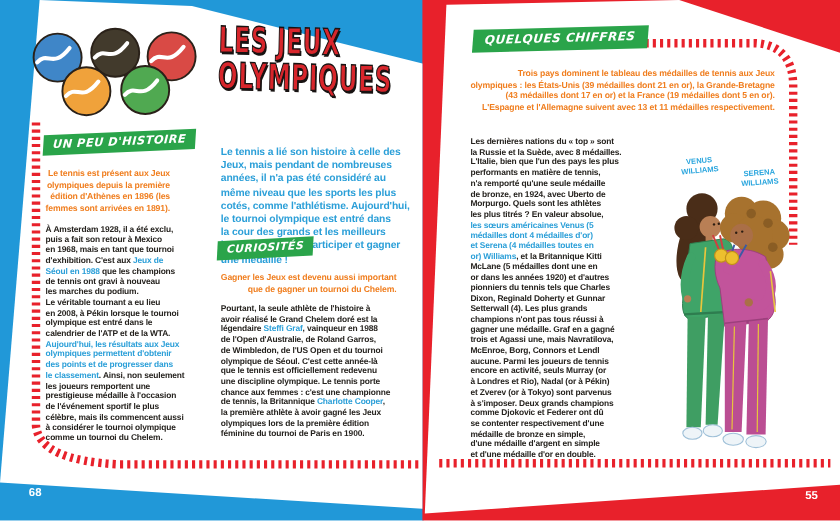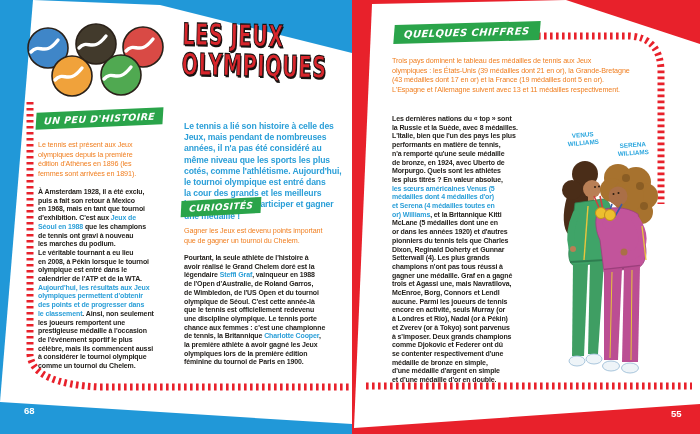--- a/index.html
+++ b/index.html
@@ -18,22 +18,22 @@
   .badge{position:absolute;background:#2aa44a;color:#ffffff;font-weight:bold;font-style:italic;
          font-family:"DejaVu Sans",sans-serif;letter-spacing:0.4px;white-space:nowrap;}
   .badge-history{left:36px;top:110px;font-size:9.5px;padding:3px 8px;transform:rotate(-2.5deg) skewX(-6deg);}
   .badge-curio{left:181px;top:199px;font-size:9px;padding:3px 8px;transform:rotate(-3deg) skewX(-6deg);}
   .badge-chiffres{left:394px;top:23px;font-size:10px;padding:4px 10px;transform:rotate(-1.5deg) skewX(-6deg);}
 
   
   .pre{white-space:pre;}
   .intro{position:absolute;left:184px;top:93px;font-size:8.6px;line-height:11.2px;
          font-weight:bold;color:#2b9fd8;letter-spacing:-0.1px;margin-top:28px;}
-  .lead{position:absolute;color:#f07e1f;font-weight:normal;font-size:7.2px;line-height:9.7px;
-        letter-spacing:-0.1px;}
+  .lead{position:absolute;color:#f07e1f;font-weight:bold;font-size:7.2px;line-height:9.7px;
+        letter-spacing:-0.1px;text-align:right;}
   .lead-history{left:38px;top:140px;}
   .lead-curio{left:184px;top:226px;}
   .lead-figures{left:392px;top:56px;}
   .bodytxt{position:absolute;font-size:7px;line-height:8.7px;font-weight:bold;color:#26231f;
            letter-spacing:-0.12px;}
   .body-history{left:38px;top:188px;}
   .body-curio{left:184px;top:254px;}
   .body-figures{left:392px;top:115px;}
   .c-b{color:#2b9fd8;}
   .c-k{color:#26231f;}
@@ -178,21 +178,21 @@
 des points et de progresser dans
 le classement</span><span class="c-k">. Ainsi, non seulement
 les joueurs remportent une
 prestigieuse médaille à l'occasion
 de l'événement sportif le plus
 célèbre, mais ils commencent aussi
 à considérer le tournoi olympique
 comme un tournoi du Chelem.</span></div>
 
   <div class="badge badge-curio">CURIOSITÉS</div>
-  <div class="lead lead-curio pre">Gagner les Jeux est devenu points important
+  <div class="lead lead-curio pre">Gagner les Jeux est devenu aussi important
 que de gagner un tournoi du Chelem.</div>
   <div class="bodytxt body-curio pre"><span class="c-k">Pourtant, la seule athlète de l'histoire à
 avoir réalisé le Grand Chelem doré est la
 légendaire </span><span class="c-b">Steffi Graf</span><span class="c-k">, vainqueur en 1988
 de l'Open d'Australie, de Roland Garros,
 de Wimbledon, de l'US Open et du tournoi
 olympique de Séoul. C'est cette année-là
 que le tennis est officiellement redevenu
 une discipline olympique. Le tennis porte
 chance aux femmes : c'est une championne

